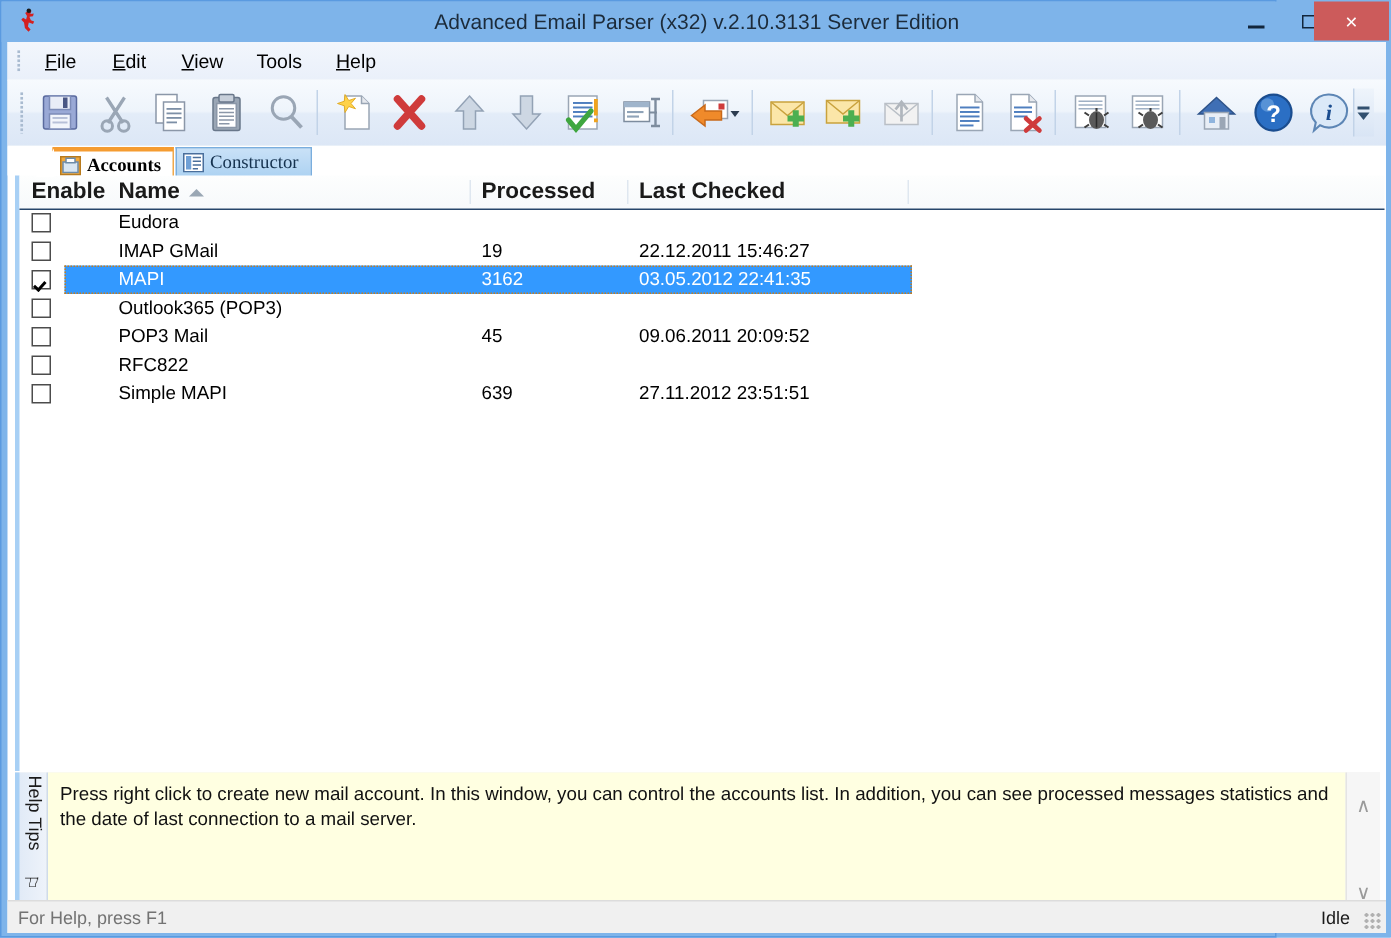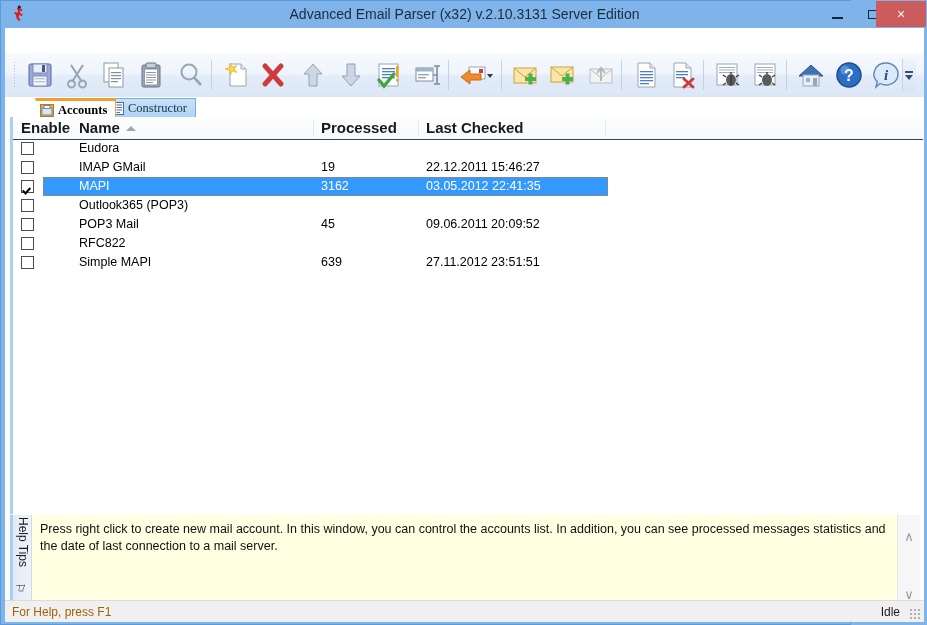--- a/index.html
+++ b/index.html
@@ -140,21 +140,21 @@
     left: 30px;
     background: #ffffff;
     border: 1px solid #f0a84b;
     border-bottom: none;
     border-top: 3px solid #f59c31;
     color: #000;
     font-weight: bold;
     z-index: 3;
   }
   #tab-constructor {
-    left: 100px;
+    left: 112px;
     background: linear-gradient(to bottom,#c9e1f7,#aed3f2);
     border: 1px solid #7aaede;
     border-bottom: none;
     color: #15324f;
     z-index: 2;
     margin-top: 20px;
   }
   #tab-accounts::before {
     content:""; position:absolute; left:-12px; bottom:-1px;
     border-left: 12px solid transparent;
@@ -292,21 +292,21 @@
   
   #statusbar {
     position: absolute; left: 0; bottom: 0;
     width: 919px; height: 22px;
     background: #f0f0f0;
     border-top: 1px solid #dcdcdc;
     box-sizing: border-box;
   }
   #status-left {
     position: absolute; left: 7px; top: 0; height: 22px; line-height: 22px;
-    font-size: 12px; color: #a16207;
+    font-size: 12px; color: #737373;
   }
   #status-right {
     position: absolute; right: 24px; top: 0; height: 22px; line-height: 22px;
     font-size: 12px; color: #1a1a1a;
   }
   #status-grip {
     position: absolute; right: 3px; bottom: 2px; width: 12px; height: 12px;
     background-image: radial-gradient(#b0b0b0 40%, transparent 41%);
     background-size: 4px 4px;
   }
@@ -324,20 +324,28 @@
       </svg>
     </div>
     <div id="title-text">Advanced Email Parser (x32) v.2.10.3131 Server Edition</div>
     <div class="wbtn" id="btn-min"><span class="glyph"></span></div>
     <div class="wbtn" id="btn-max"><span class="glyph"></span></div>
     <div class="wbtn" id="btn-close">×</div>
   </div>
 
   <div id="client">
 
+    <div id="menubar">
+      <div id="menu-grip"></div>
+      <div class="menu-item" id="mi-0" style="left:18px"><u>F</u>ile</div>
+      <div class="menu-item" id="mi-1" style="left:63px"><u>E</u>dit</div>
+      <div class="menu-item" id="mi-2" style="left:109px"><u>V</u>iew</div>
+      <div class="menu-item" id="mi-3" style="left:159px">Tools</div>
+      <div class="menu-item" id="mi-4" style="left:212px"><u>H</u>elp</div>
+    </div>
 
     <div id="toolbar">
       <div id="tb-grip"></div>
 
       <div class="tbtn" style="left:17px">
         <svg width="36" height="36" viewBox="0 0 36 36">
           <rect x="7" y="7" width="22" height="22" rx="1.5" fill="#9aa9d6" stroke="#5a6a9e"></rect>
           <rect x="11" y="7" width="14" height="9" fill="#e9edf7" stroke="#7d8cb8"></rect>
           <rect x="20" y="8" width="3" height="7" fill="#4a5784"></rect>
           <rect x="11" y="19" width="14" height="10" fill="#f2f5fb" stroke="#7d8cb8"></rect>

